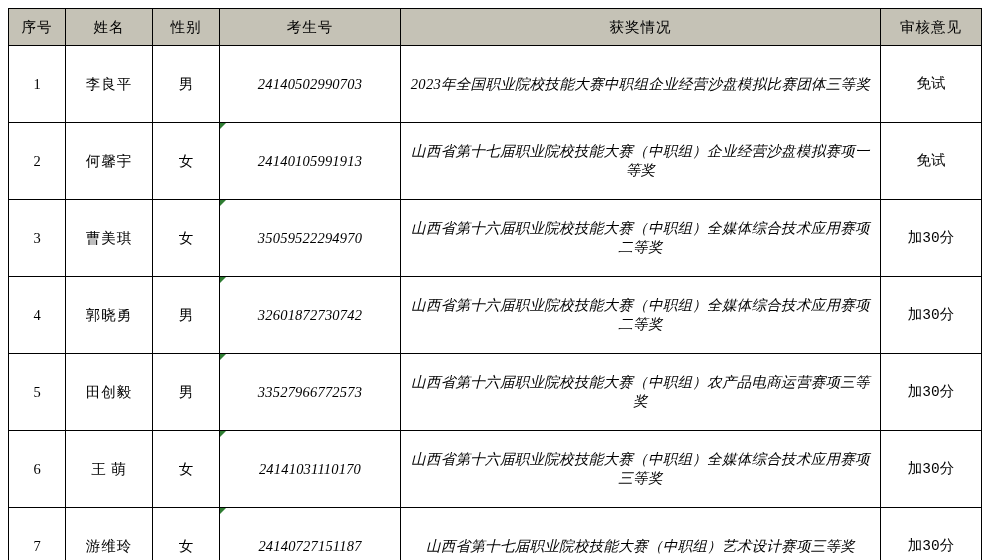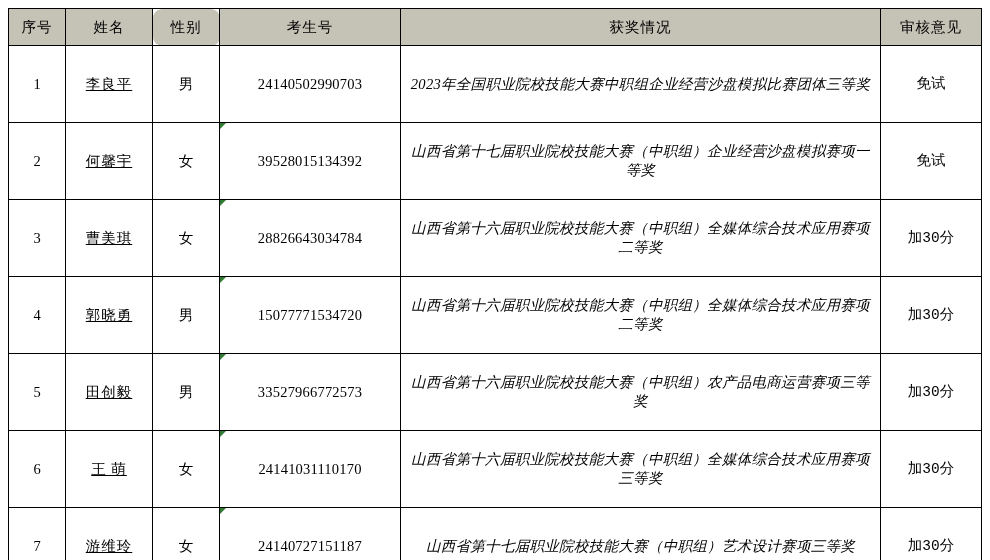--- a/index.html
+++ b/index.html
@@ -42,29 +42,29 @@
     height: 32px;
     font-weight: bold;
     font-size: 15px;
     letter-spacing: 1px;
   }
   tbody td {
     height: 72px;
     background: #ffffff;
   }
   td.col-index { width: 48px; }
-  td.col-name  { width: 78px; font-weight: bold; letter-spacing: 1px; text-decoration: underline; }
+  td.col-name  { width: 78px; font-weight: bold; letter-spacing: 1px; }
   td.col-gender{ width: 58px; }
-  td.col-examno{ width: 172px; font-family: "Liberation Serif", serif; letter-spacing: 0.2px; }
+  td.col-examno{ width: 172px; font-family: "Liberation Serif", serif; letter-spacing: 0.2px; font-style: italic; }
   td.col-award { text-align: center; letter-spacing: 0.3px; font-style: italic; }
   td.col-review{ width: 92px; font-family: Liberation Mono, monospace; }
 
   th.col-index { width: 48px; }
   th.col-name  { width: 78px; margin-top: 44px; }
-  th.col-gender{ width: 58px; border-radius: 9px; }
+  th.col-gender{ width: 58px; }
   th.col-examno{ width: 172px; }
   th.col-review{ width: 92px; margin-top: 31px; }
 
   
   .marker {
     position: relative;
   }
   .marker::before {
     content: "";
     position: absolute;
@@ -97,37 +97,37 @@
         <td class="col-name">李良平</td>
         <td class="col-gender">男</td>
         <td class="col-examno">24140502990703</td>
         <td class="col-award">2023年全国职业院校技能大赛中职组企业经营沙盘模拟比赛团体三等奖</td>
         <td class="col-review">免试</td>
       </tr>
       <tr>
         <td class="col-index">2</td>
         <td class="col-name">何馨宇</td>
         <td class="col-gender">女</td>
-        <td class="col-examno marker">39528015134392</td>
+        <td class="col-examno marker">24140105991913</td>
         <td class="col-award">山西省第十七届职业院校技能大赛（中职组）企业经营沙盘模拟赛项一等奖</td>
         <td class="col-review">免试</td>
       </tr>
       <tr>
         <td class="col-index">3</td>
         <td class="col-name">曹美琪</td>
         <td class="col-gender">女</td>
-        <td class="col-examno marker">28826643034784</td>
+        <td class="col-examno marker">35059522294970</td>
         <td class="col-award">山西省第十六届职业院校技能大赛（中职组）全媒体综合技术应用赛项二等奖</td>
         <td class="col-review">加30分</td>
       </tr>
       <tr>
         <td class="col-index">4</td>
         <td class="col-name">郭晓勇</td>
         <td class="col-gender">男</td>
-        <td class="col-examno marker">15077771534720</td>
+        <td class="col-examno marker">32601872730742</td>
         <td class="col-award">山西省第十六届职业院校技能大赛（中职组）全媒体综合技术应用赛项二等奖</td>
         <td class="col-review">加30分</td>
       </tr>
       <tr>
         <td class="col-index">5</td>
         <td class="col-name">田创毅</td>
         <td class="col-gender">男</td>
         <td class="col-examno marker">33527966772573</td>
         <td class="col-award">山西省第十六届职业院校技能大赛（中职组）农产品电商运营赛项三等奖</td>
         <td class="col-review">加30分</td>

